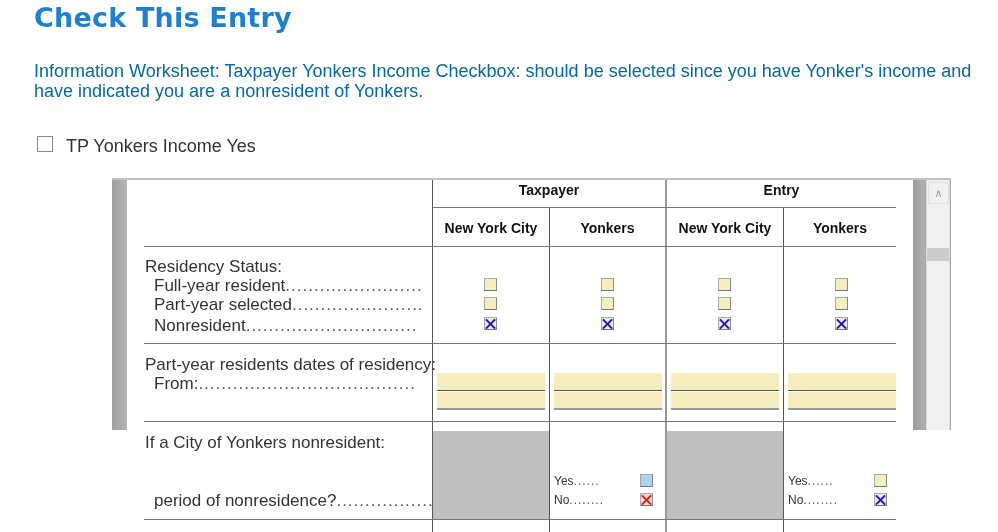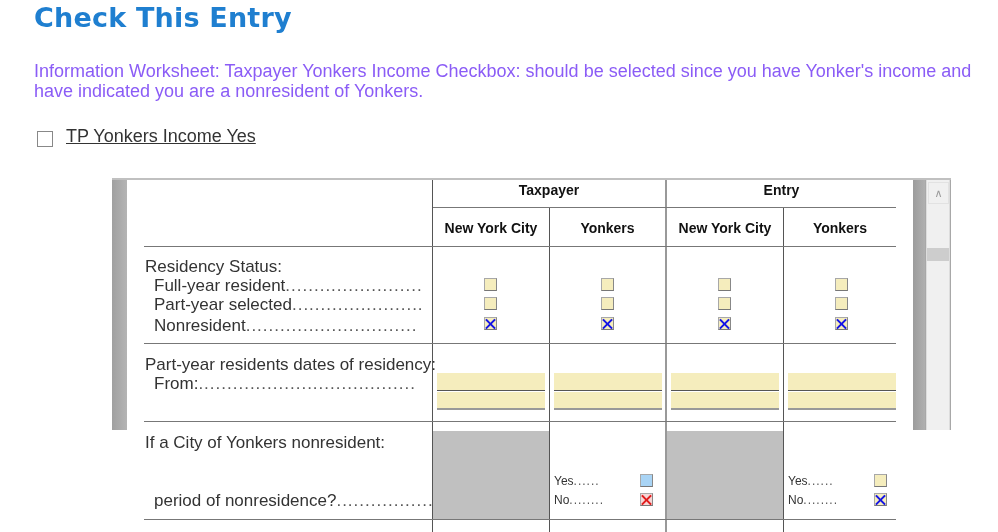--- a/index.html
+++ b/index.html
@@ -1,19 +1,19 @@
 <!DOCTYPE html>
 <html><head>
   <meta charset="utf-8">
   <style>
     html, body { margin:0; padding:0; background:#fff; }
     body { width:998px; height:532px; position:relative; overflow:hidden; font-family:"Liberation Sans", sans-serif; color:#333; }
     .title { position:absolute; left:10px; top:2px; font-size:27px; font-weight:bold; color:#1f7fd0; letter-spacing:0.2px; font-family:"DejaVu Sans", sans-serif;margin-left:24px; }
-    .info { position:absolute; left:34px; top:61px; width:960px; font-size:18px; line-height:20px; color:#8b5cf6; }
-    .cbrow { position:absolute; left:37px; top:126px; display:flex; align-items:flex-end; cursor:pointer;text-decoration:underline; }
+    .info { position:absolute; left:34px; top:61px; width:960px; font-size:18px; line-height:20px; color:#0369a1; }
+    .cbrow { position:absolute; left:37px; top:136px; display:flex; align-items:flex-start; cursor:pointer; }
     .cb { width:16px; height:16px; border:1px solid #888; background:#fff; box-sizing:border-box; }
     .cblabel { margin-left:13px; font-size:18px; color:#333; }
 
     .frame { position:absolute; left:112px; top:178px; width:839px; height:252px; background:#a8a8a8; border-top:2px solid #c0c0c0; box-sizing:border-box; }
     .frame-left { position:absolute; left:0; top:0; width:15px; height:100%; background:linear-gradient(to right,#a0a0a0,#b4b4b4); }
     .sheet { position:absolute; left:15px; top:0; width:786px; height:100%; background:#fff; }
     .frame-rbar { position:absolute; left:801px; top:0; width:12px; height:100%; background:linear-gradient(to right,#9c9c9c,#b0b0b0); }
     .scroll { position:absolute; left:814px; top:0; width:24px; height:100%; background:#f0f0f0; border-left:1px solid #ddd; border-right:1px solid #ddd; box-sizing:border-box; }
     .scroll-up { position:absolute; left:1px; top:2px; width:21px; height:22px; border:1px solid #e2e2e2; box-sizing:border-box; display:flex; align-items:center; justify-content:center; color:#999; font-size:11px; cursor:pointer; }
     .scroll-thumb { position:absolute; left:0; top:68px; width:22px; height:13px; background:#cdcdcd; cursor:pointer; }

